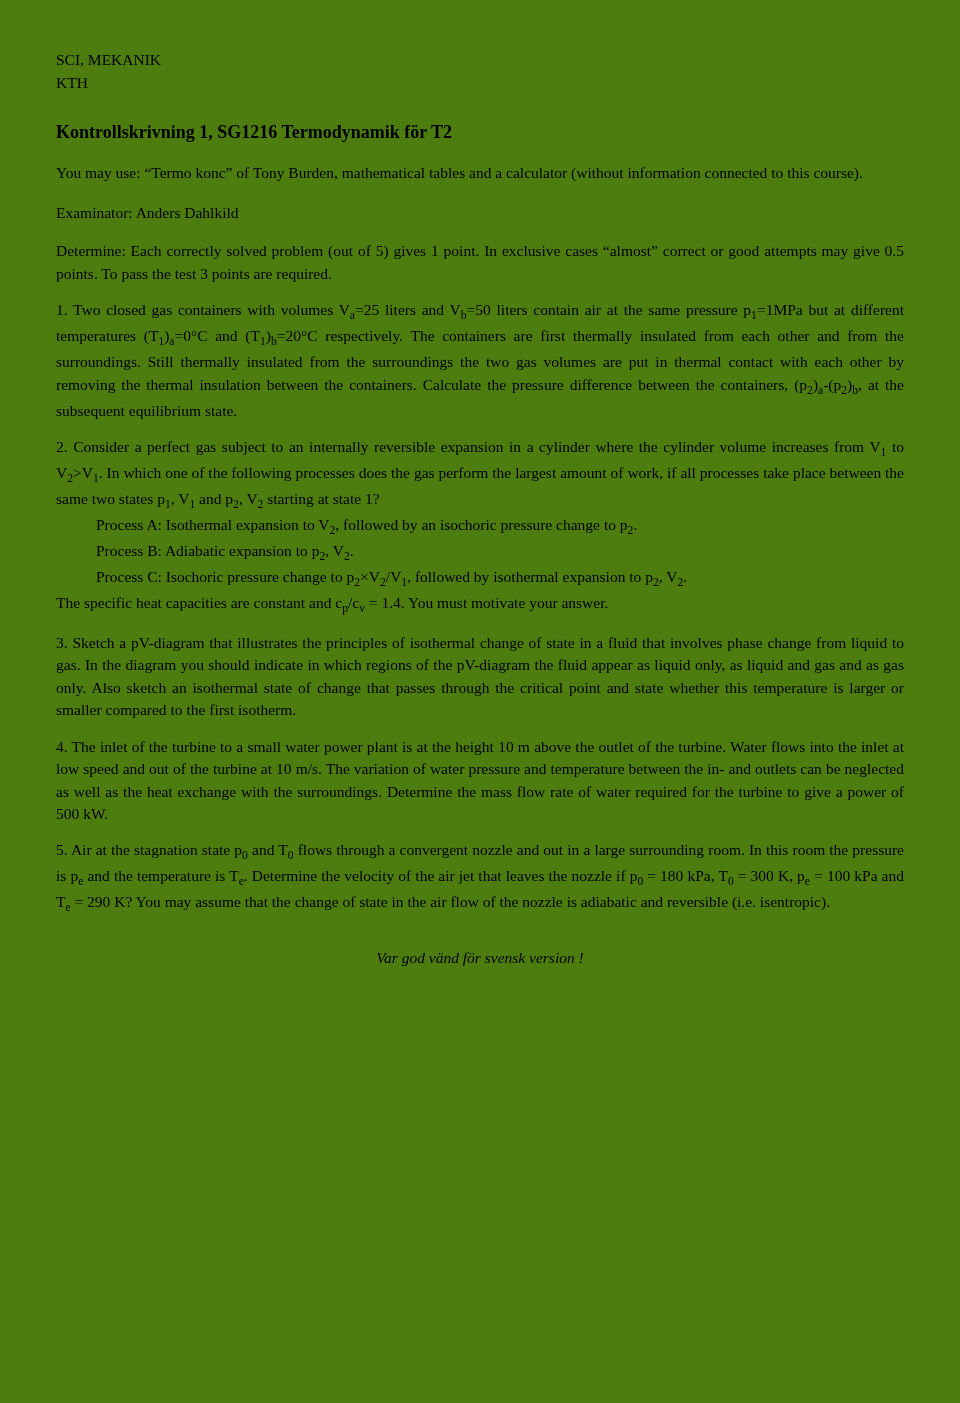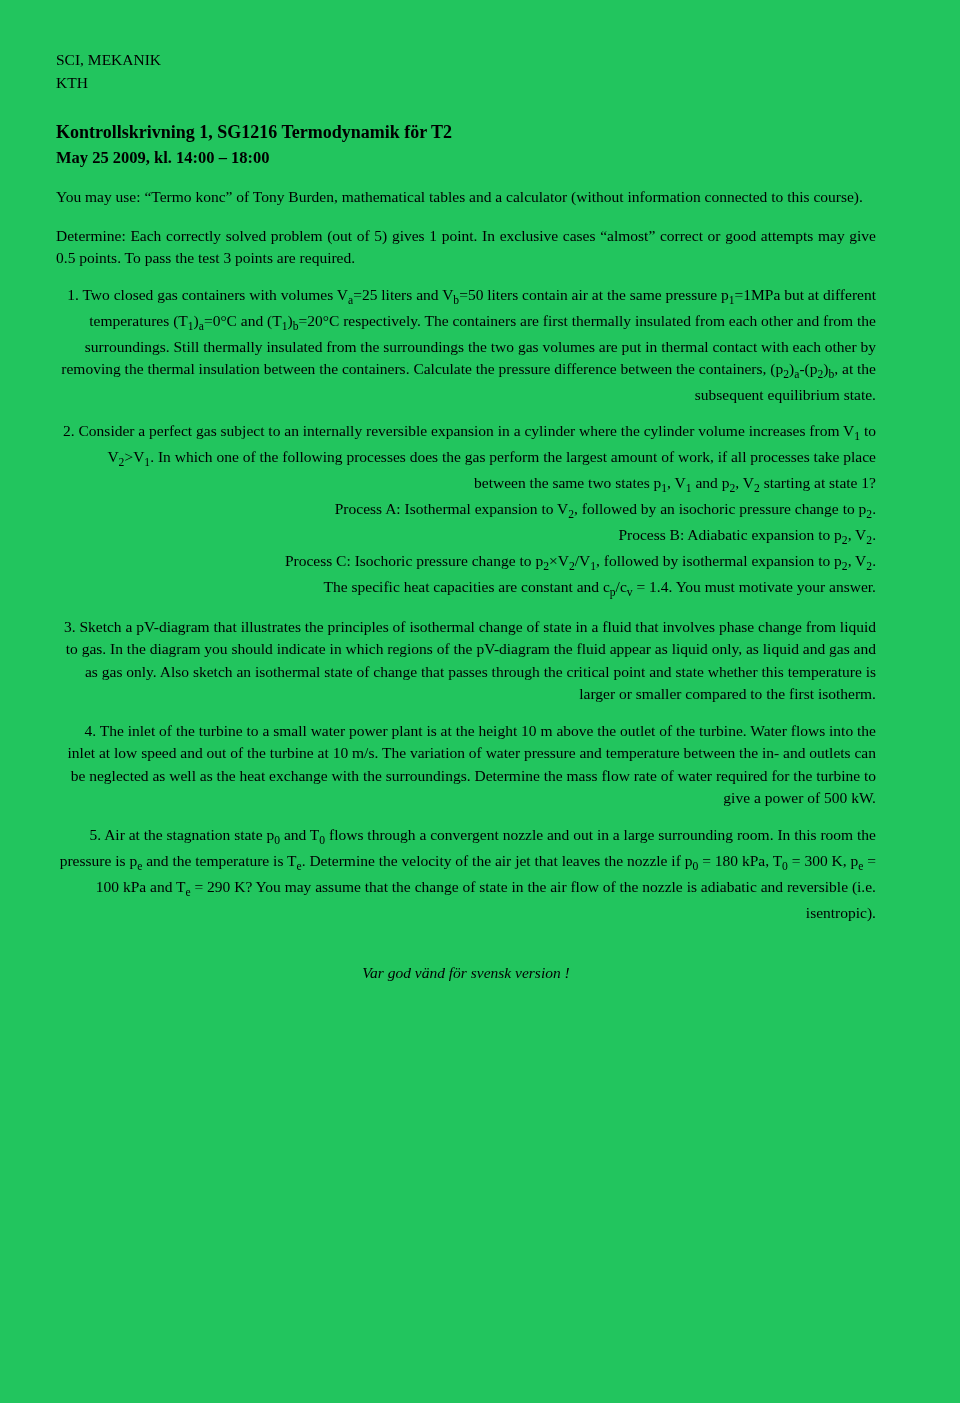--- a/index.html
+++ b/index.html
@@ -12,22 +12,22 @@
       min-height: 1403px;
       background: #ffffff;
       font-family: "Times New Roman", Times, serif;
       font-size: 15.5px;
       color: #000000;
       line-height: 1.45;
     }
     .page {
       width: 960px;
       min-height: 1403px;
-      padding: 48px 84px 48px 56px;
-      background: #22c55e;
+      padding: 48px 56px 48px 56px;
+      background: #4d7c0f;
     }
     .header-left {
       font-size: 15.5px;
       line-height: 1.5;
       margin-bottom: 0;
     }
     .title-block {
       margin-top: 24px;
       margin-bottom: 4px;
     }
@@ -48,29 +48,28 @@
     .examinator-line {
       margin-top: 18px;
       margin-bottom: 14px;
     }
     .problem-block {
       margin-top: 14px;
       text-align: justify;
     }
     .problem-block p {
       margin-bottom: 0;
-      text-align: right;
     }
     .indent {
       margin-left: 40px;
       text-align: left;
     }
     .footer {
       text-align: center;
-      margin-top: 38px;
+      margin-top: 30px;
       font-style: italic;
       font-size: 15.5px;
     }
     sub {
       font-size: 0.75em;
       vertical-align: sub;
     }
     .bold { font-weight: normal; }
     .italic { }
   </style>
@@ -79,30 +78,35 @@
 
 <div class="page">
 
   <div class="header-left">
     <div>SCI, MEKANIK</div>
     <div>KTH</div>
   </div>
 
   <div class="title-block">
     <div class="title-line1">Kontrollskrivning 1, SG1216 Termodynamik för T2</div>
-    <div class="title-line2">May 25 2009, kl. 14:00 – 18:00</div>
   </div>
 
   <div class="section">
     <p>
       <span class="bold">You may use:</span>
       “Termo konc” of Tony Burden, mathematical tables and a calculator (without information connected to this course).
     </p>
   </div>
 
+  <div class="examinator-line">
+    <p>
+      <span class="bold">Examinator:</span>
+      <span> Anders Dahlkild</span>
+    </p>
+  </div>
 
   <div class="section">
     <p>
       <span class="bold">Determine:</span>
       Each correctly solved problem (out of 5) gives 1 point. In exclusive cases “almost” correct or good attempts may give 0.5 points. To pass the test 3 points are required.
     </p>
   </div>
 
   <div class="problem-block">
     <p>

